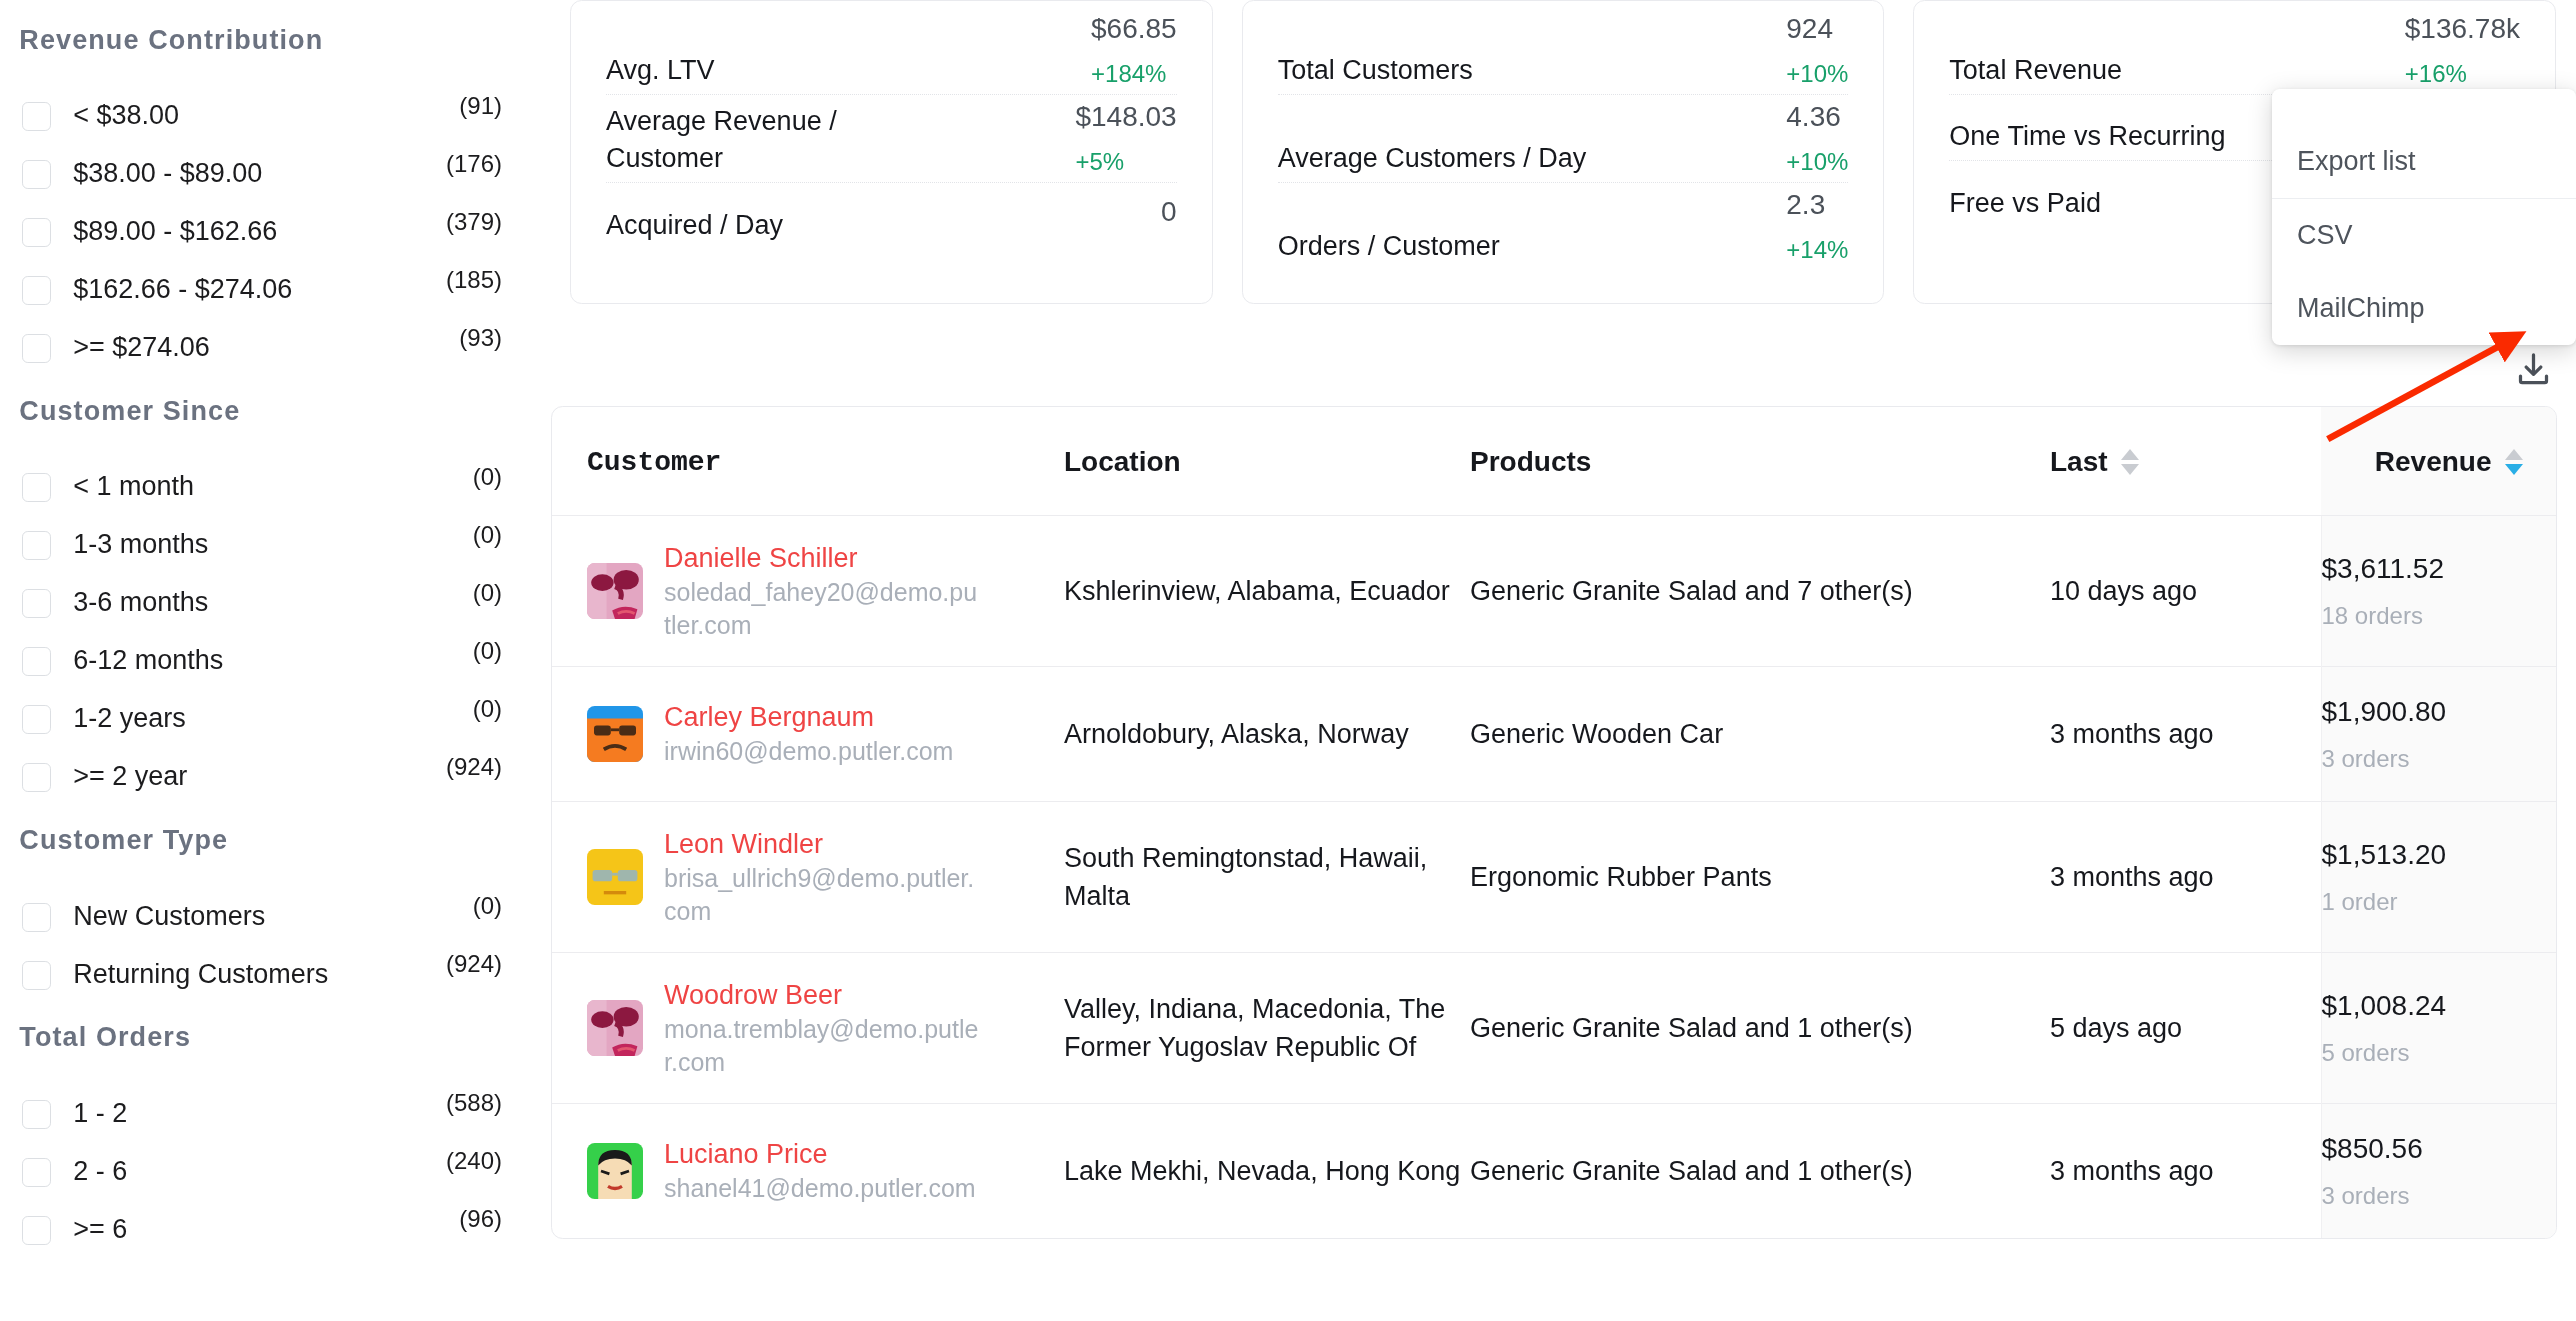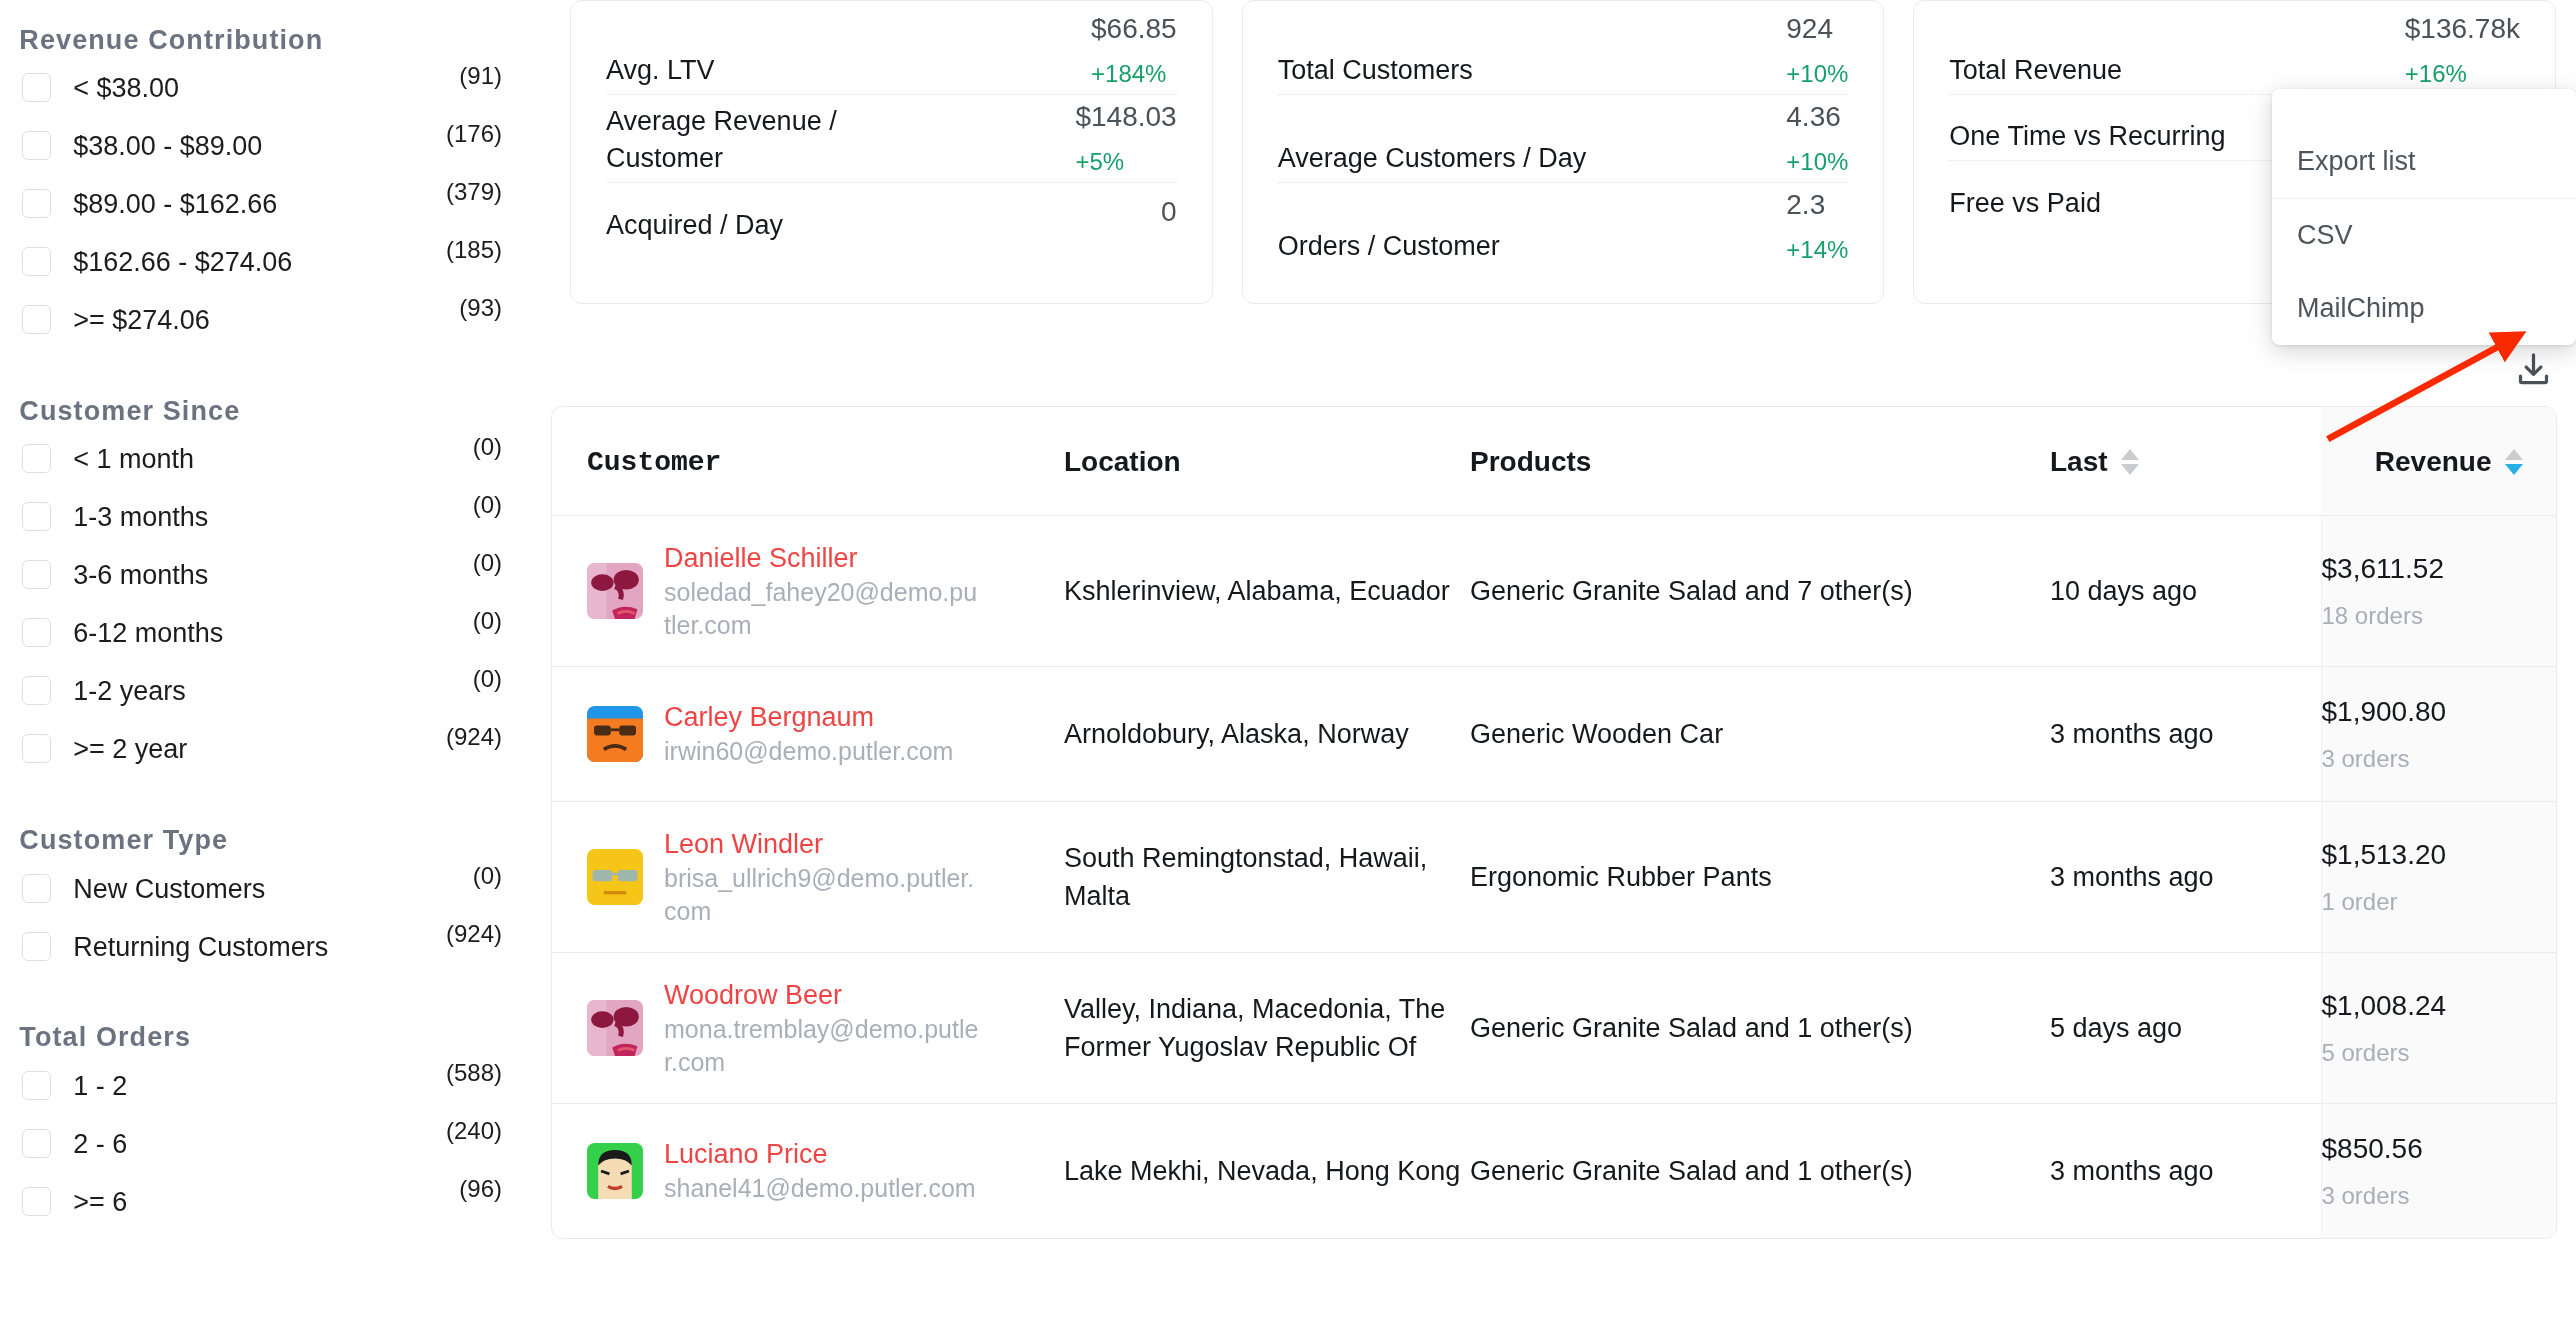--- a/index.html
+++ b/index.html
@@ -28,21 +28,21 @@
   .filter-group { margin-bottom: 7.7px; }
   .filter-title {
     font-size: 27px;
     font-weight: bold;
     color: #6b7280;
     letter-spacing: 1.1px;
     padding: 25px 0 17.4px 0;
   }
   .filter-row {
     display: flex;
-    align-items: flex-start;
+    align-items: flex-end;
     height: 58px;
   }
   .cbox {
     width: 29px; height: 29px;
     border: 1.9px solid #dcdfe3;
     border-radius: 5.8px;
     background: #fff;
     flex: 0 0 auto;
     margin-right: 22px;
     margin-left: 2.9px;

